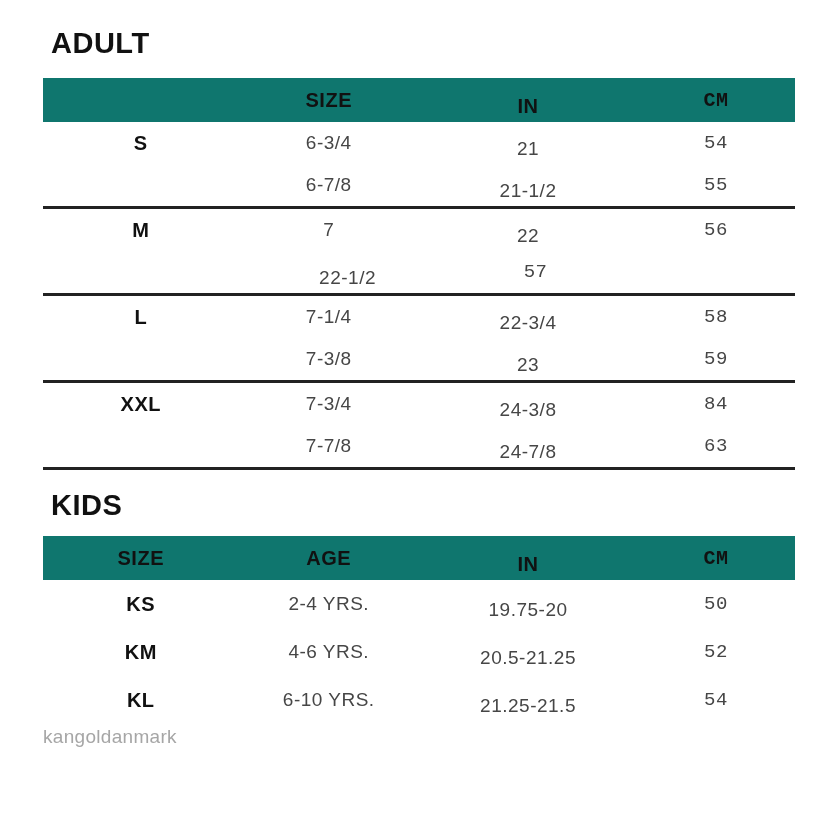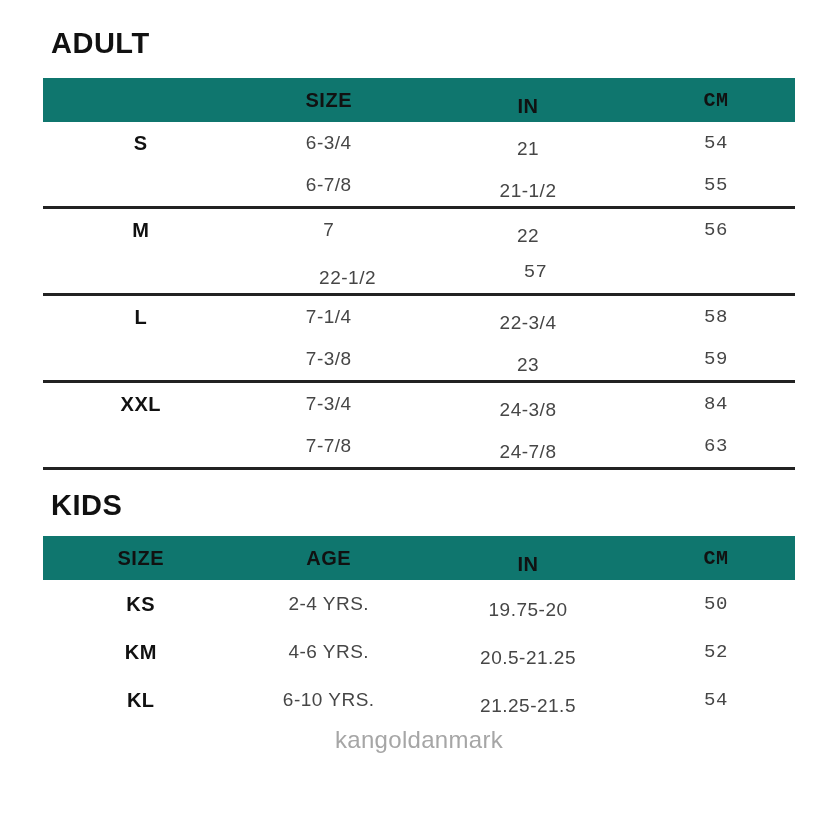--- a/index.html
+++ b/index.html
@@ -61,22 +61,21 @@
   }
   .data {
     font-size: 19px;
     font-weight: 400;
     color: #464646;
     letter-spacing: 0.5px;
   }
 
   .footer {
     margin-top: 2px;
-    text-align: center;
-    font-size: 24px;
+    font-size: 19px;
     letter-spacing: 0.3px;
     color: #a6a6a6;
   }
 </style>
 </head>
 <body>
 
 <div class="page">
 
   <h1 class="section-title title-adult">ADULT</h1>

